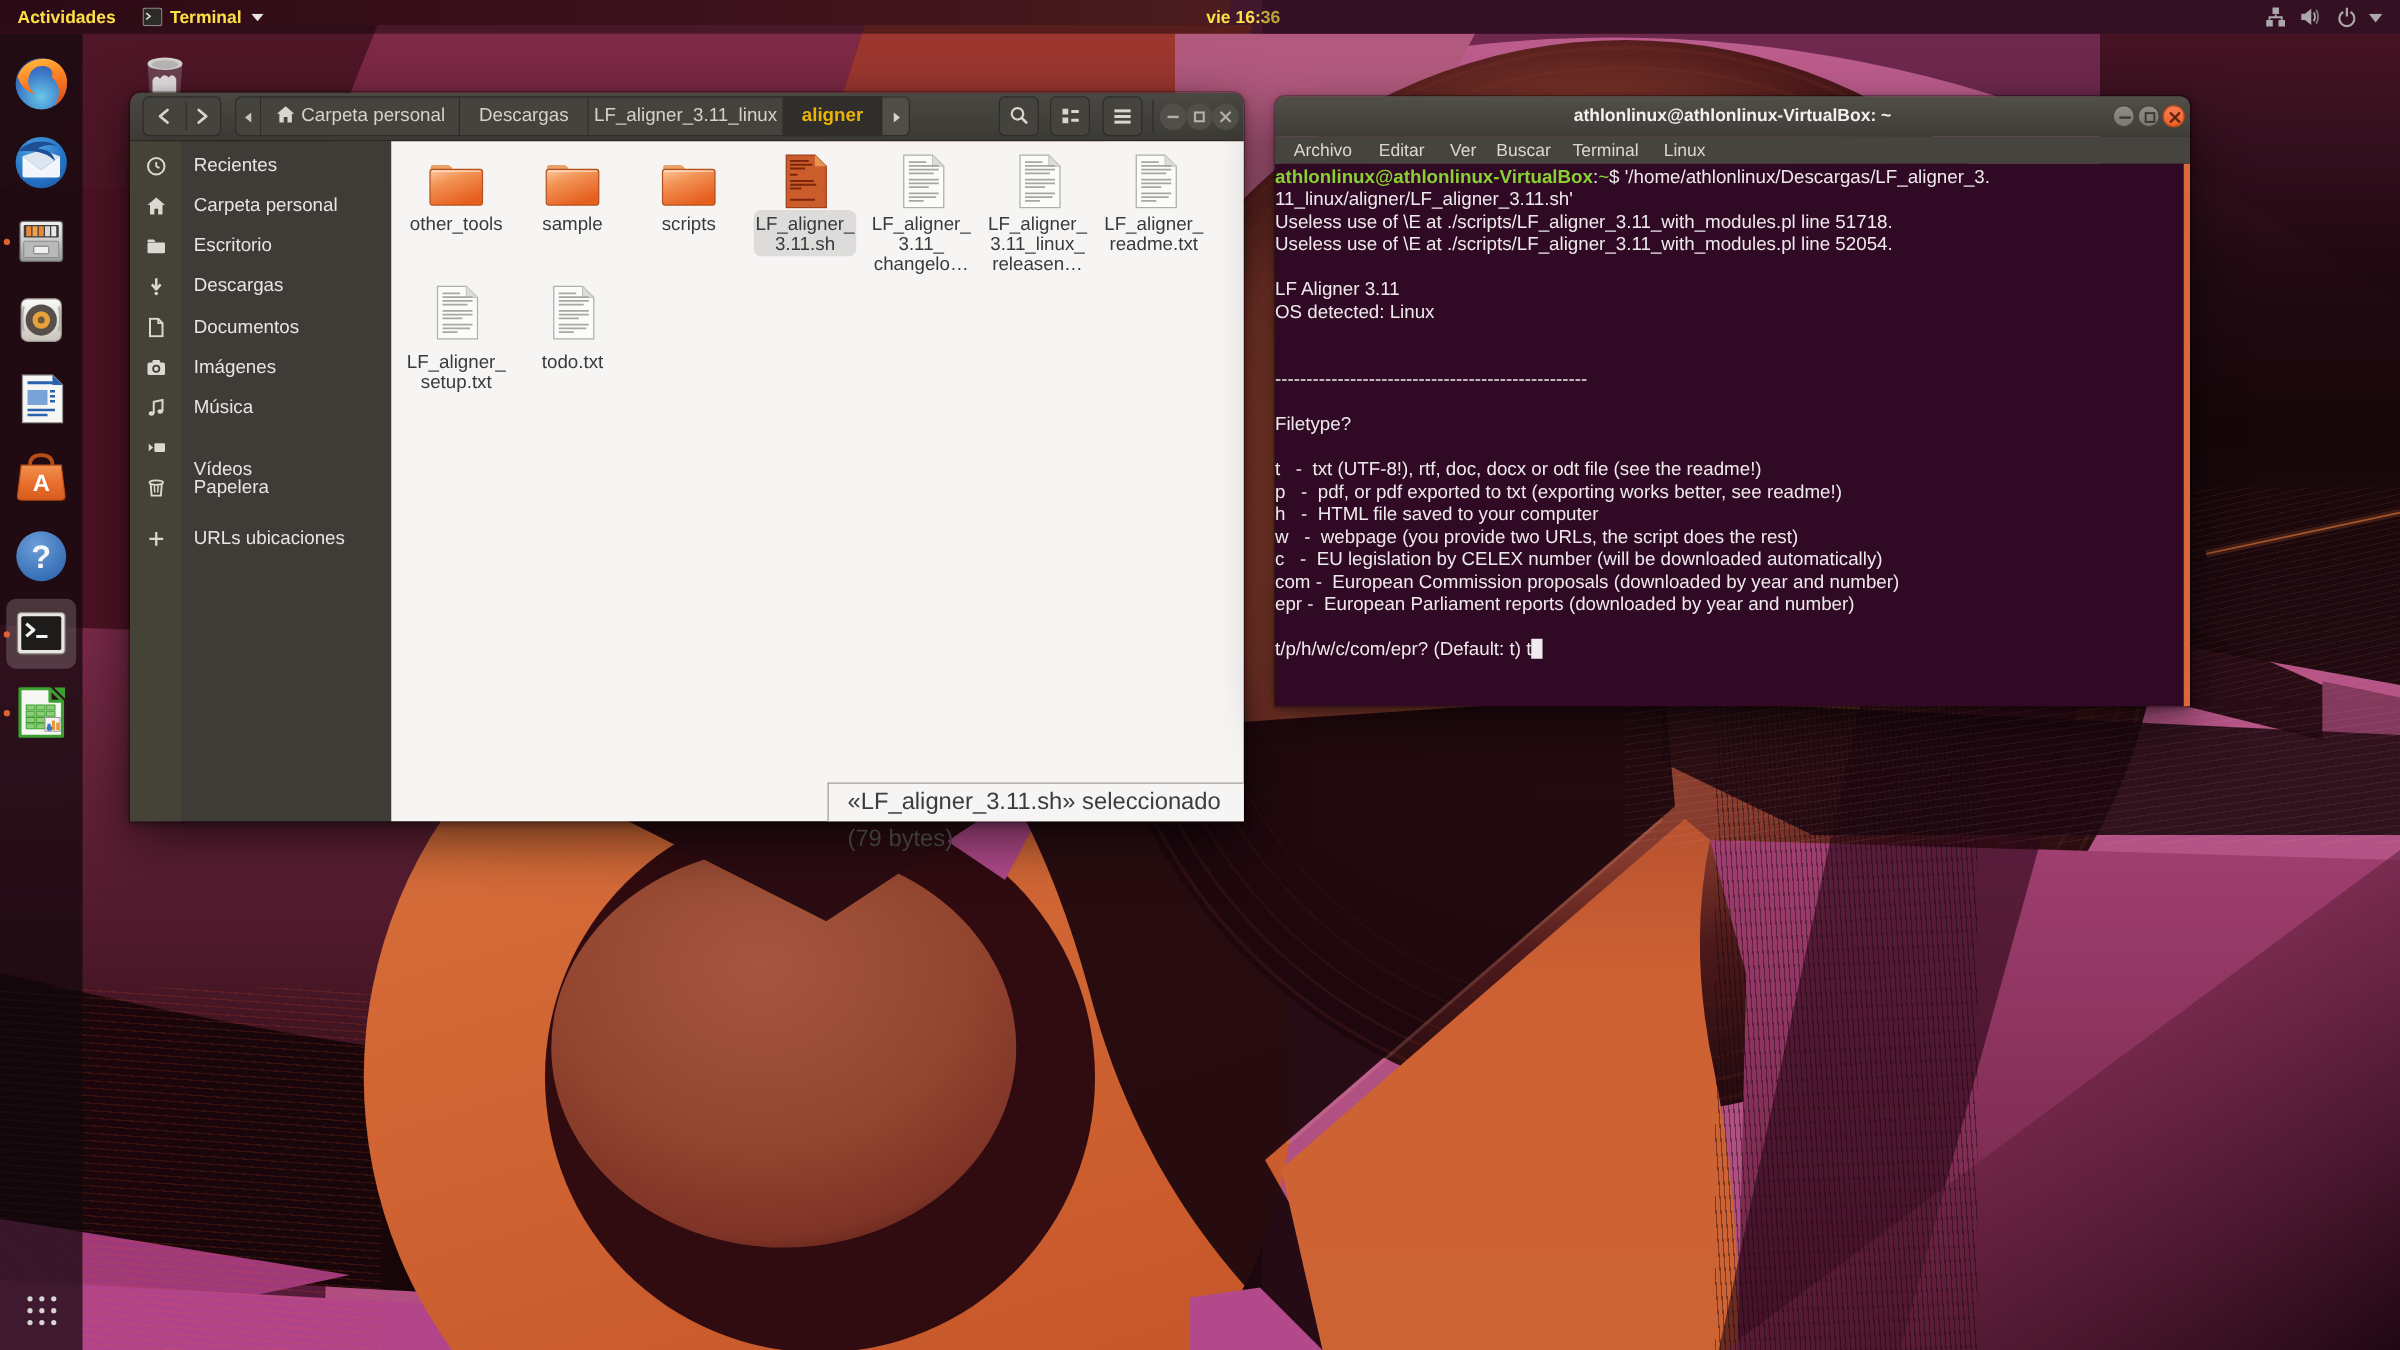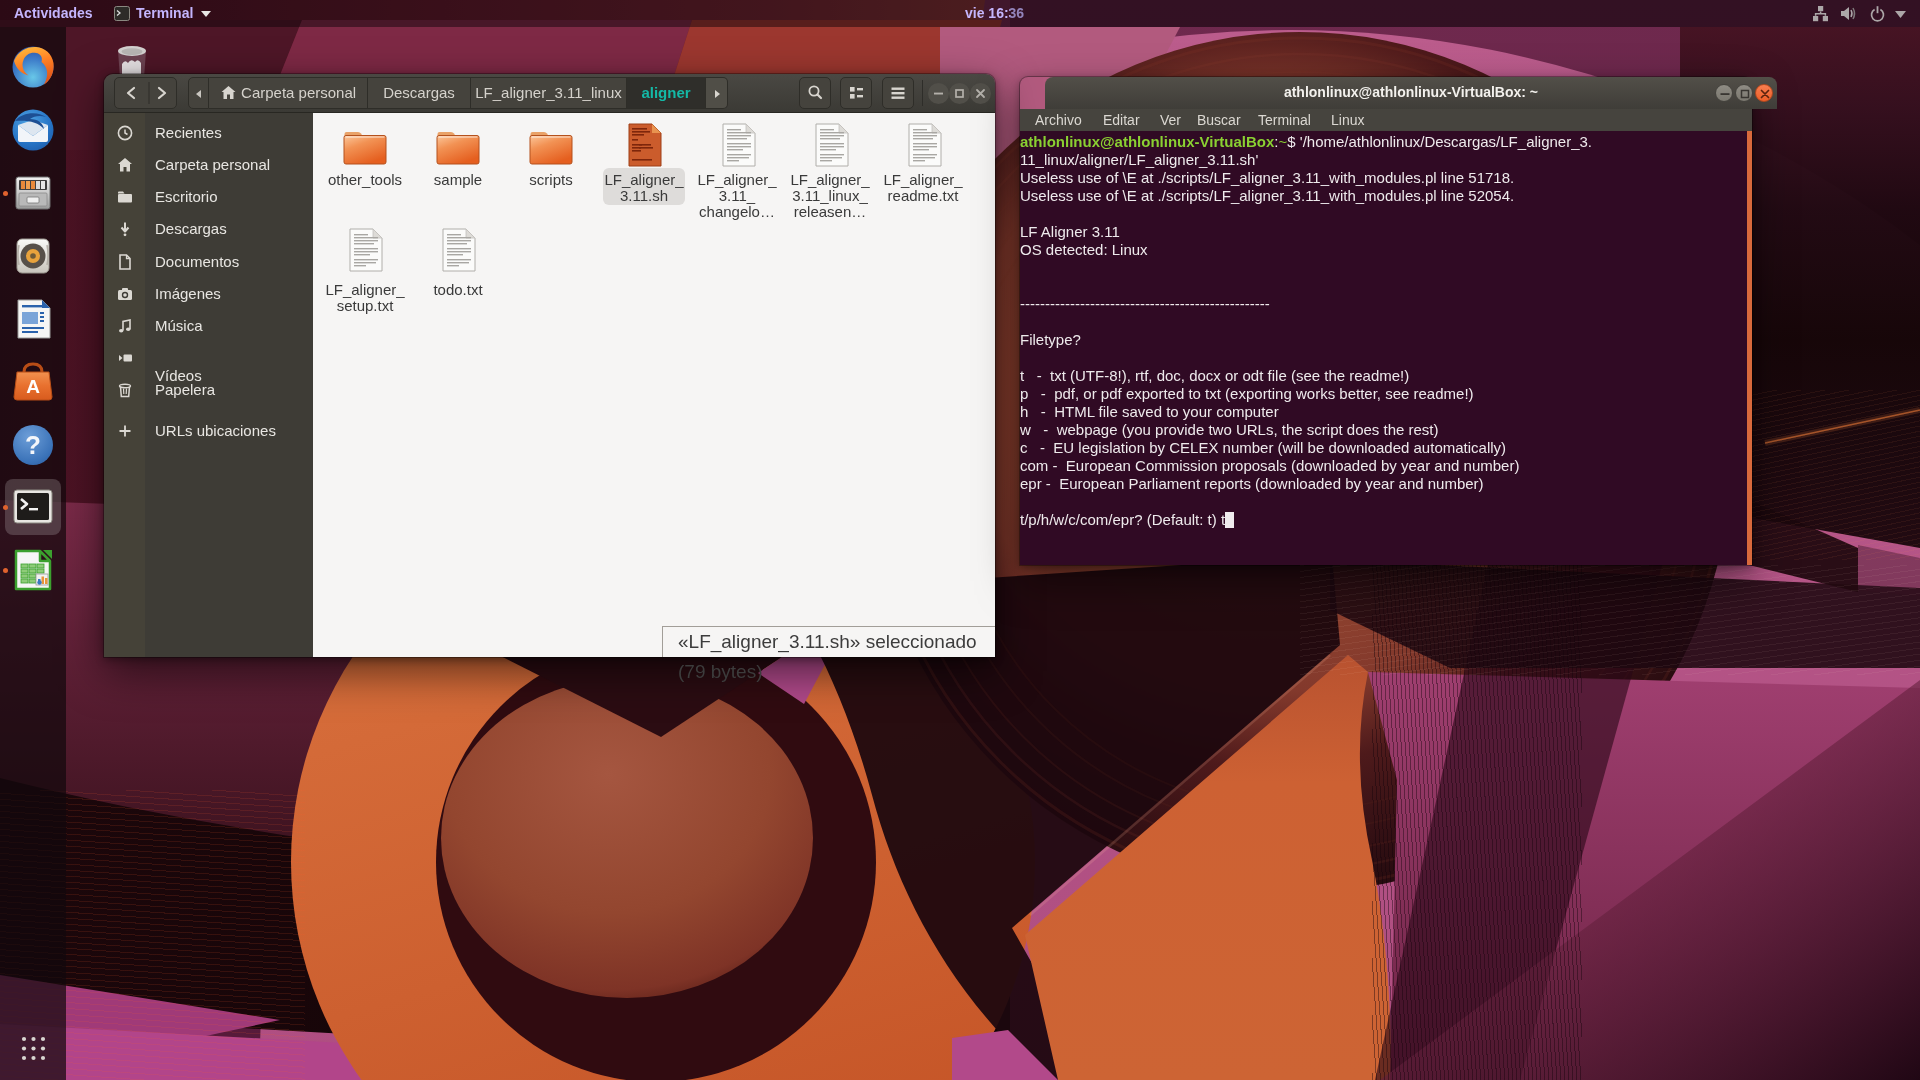--- a/index.html
+++ b/index.html
@@ -7,21 +7,21 @@
 .abs{position:absolute;}
 #wall{position:absolute;left:0;top:0;}
 #st1{position:absolute;left:-40px;top:790px;width:345px;height:290px;
  background:repeating-linear-gradient(184deg, rgba(255,90,40,0.13) 0 1px, rgba(0,0,0,0) 1px 6px);}
 #st2{position:absolute;left:1372px;top:552px;width:210px;height:528px;
  background:repeating-linear-gradient(86deg, rgba(18,3,10,0.42) 0 1px, rgba(0,0,0,0) 1px 4px);}
 #st3{position:absolute;left:1750px;top:390px;width:170px;height:170px;
  background:repeating-linear-gradient(168deg, rgba(255,140,80,0.07) 0 1px, rgba(0,0,0,0) 1px 5px);}
 #st4{position:absolute;left:1300px;top:565px;width:620px;height:110px;
  background:repeating-linear-gradient(172deg, rgba(255,220,200,0.06) 0 1px, rgba(0,0,0,0) 1px 6px);}
-#topbar{position:absolute;left:0;top:0;width:1920px;height:27px;background:rgba(14,4,9,0.48);color:#c4b5fd;}
+#topbar{position:absolute;left:0;top:0;width:1920px;height:27px;background:rgba(14,4,9,0.48);color:#fde047;}
 #topbar .txt{position:absolute;top:0;height:27px;line-height:27px;font-weight:bold;font-size:14px;}
 #dock{position:absolute;left:0;top:27px;width:66px;height:1053px;background:rgba(18,8,12,0.72);}
 .dicon{position:absolute;left:10px;width:46px;height:46px;}
 .ddot{position:absolute;left:3px;width:5px;height:5px;border-radius:50%;background:#e0622e;}
 #win-files{position:absolute;left:104px;top:74px;width:891px;height:583px;border-radius:9px 9px 0 0;
  box-shadow:0 0 0 1px rgba(0,0,0,0.3), 0 14px 44px rgba(0,0,0,0.58), 0 2px 8px rgba(0,0,0,0.4);}
 #fhead{position:absolute;left:0;top:0;width:891px;height:39px;background:linear-gradient(#4a4843,#3b3a35);
  border-radius:9px 9px 0 0;border-bottom:1px solid #282722;}
 #fside{position:absolute;left:0;top:39px;width:209px;height:544px;background:#3e3c36;}
 #fsidestrip{position:absolute;left:0;top:39px;width:41px;height:544px;background:#454238;}
@@ -31,21 +31,21 @@
 #fstatus{position:absolute;left:558px;top:552px;width:333px;height:31px;background:#f6f5f4;
  border-top:1px solid #a29e98;border-left:1px solid #a29e98;color:#3c3c3c;font-size:19px;line-height:30px;padding-left:15px;}
 .crumb{position:absolute;top:3px;height:32px;background:#45433d;border:1px solid #2e2d28;color:#d5d2cc;
  font-size:15px;line-height:30px;text-align:center;}
 .hbtn{position:absolute;top:3px;height:32px;background:#45433d;border:1px solid #2e2d28;border-radius:5px;}
 .wbtn{position:absolute;top:83px;width:21px;height:21px;border-radius:50%;background:#514f49;}
 .flabel{position:absolute;color:#3a3a3a;font-size:15px;line-height:16px;text-align:center;width:92px;}
 #win-term{position:absolute;left:1020px;top:77px;width:732px;height:488px;border-radius:8px 8px 0 0;
  box-shadow:0 0 0 1px rgba(0,0,0,0.3), 0 16px 42px rgba(0,0,0,0.5), 0 2px 8px rgba(0,0,0,0.35);}
 #thead{position:absolute;left:0;top:0;width:732px;height:32px;background:linear-gradient(#524f48,#3f3d38);
- border-radius:8px 8px 0 0;color:#f3f1ed;margin-left:25px;}
+ border-radius:8px 8px 0 0;color:#f3f1ed;}
 #tmenu{position:absolute;left:0;top:32px;width:732px;height:22px;background:#46443e;color:#dbd8d2;font-size:14px;}
 #tbody{position:absolute;left:0;top:54px;width:732px;height:434px;background:#300a24;}
 #tscroll{position:absolute;right:0;top:0;width:5px;height:434px;background:#d8693c;}
 #ttext{position:absolute;left:0px;top:2px;font-family:Liberation Sans, sans-serif;font-size:15px;line-height:18px;color:#eeeaec;white-space:pre;}
 #ttext b.g{color:#8ad032;font-weight:bold;}
 #ttext i.t{color:#8ad032;font-style:normal;}
 .tcirc{position:absolute;top:7px;width:18px;height:18px;border-radius:50%;border:1px solid #45433e;}
 .tcirc svg{display:block;}
 #tcursor{display:inline-block;width:9px;height:16px;background:#f0ecee;vertical-align:-3px;}
 #tmenu span{line-height:22px;}
@@ -207,21 +207,21 @@
           <path d="M7,1 L2,5 L7,9 Z" fill="#c9c6c0"></path>
         </svg>
  </div>
  <div class="crumb" style="left:105px;width:159px;border-left:none">
    <svg width="17" height="15" viewBox="0 0 17 15" style="vertical-align:-2px">
           <path d="M8.5,1 L1.5,7 L3.5,7 L3.5,14 L7,14 L7,9.5 L10,9.5 L10,14 L13.5,14 L13.5,7 L15.5,7 Z" fill="#d8d5cf"></path>
         </svg>
    Carpeta personal</div>
  <div class="crumb" style="left:264px;width:103px;border-left:none">Descargas</div>
  <div class="crumb" style="left:367px;width:156px;border-left:none">LF_aligner_3.11_linux</div>
- <div class="crumb" style="left:523px;width:79px;border-left:none;background:#2f2e2a;color:#14b8a6;font-weight:bold">aligner</div>
+ <div class="crumb" style="left:523px;width:79px;border-left:none;background:#2f2e2a;color:#eab308;font-weight:bold">aligner</div>
  <div class="crumb" style="left:602px;width:22px;border-left:none;border-radius:0 5px 5px 0;background:#504e47">
    <svg width="10" height="10" viewBox="0 0 10 10" style="margin-top:11px">
           <path d="M3,1 L8,5 L3,9 Z" fill="#d8d5cf"></path>
         </svg>
  </div>
  <div class="hbtn" style="left:695px;width:32px">
    <svg width="30" height="30" viewBox="0 0 30 30" style="display:block">
           <circle cx="14" cy="13" r="4.6" fill="none" stroke="#d8d5cf" stroke-width="1.8"></circle>
           <path d="M17.5,16.5 L21,20" stroke="#d8d5cf" stroke-width="2.2" stroke-linecap="round"></path>
         </svg>

